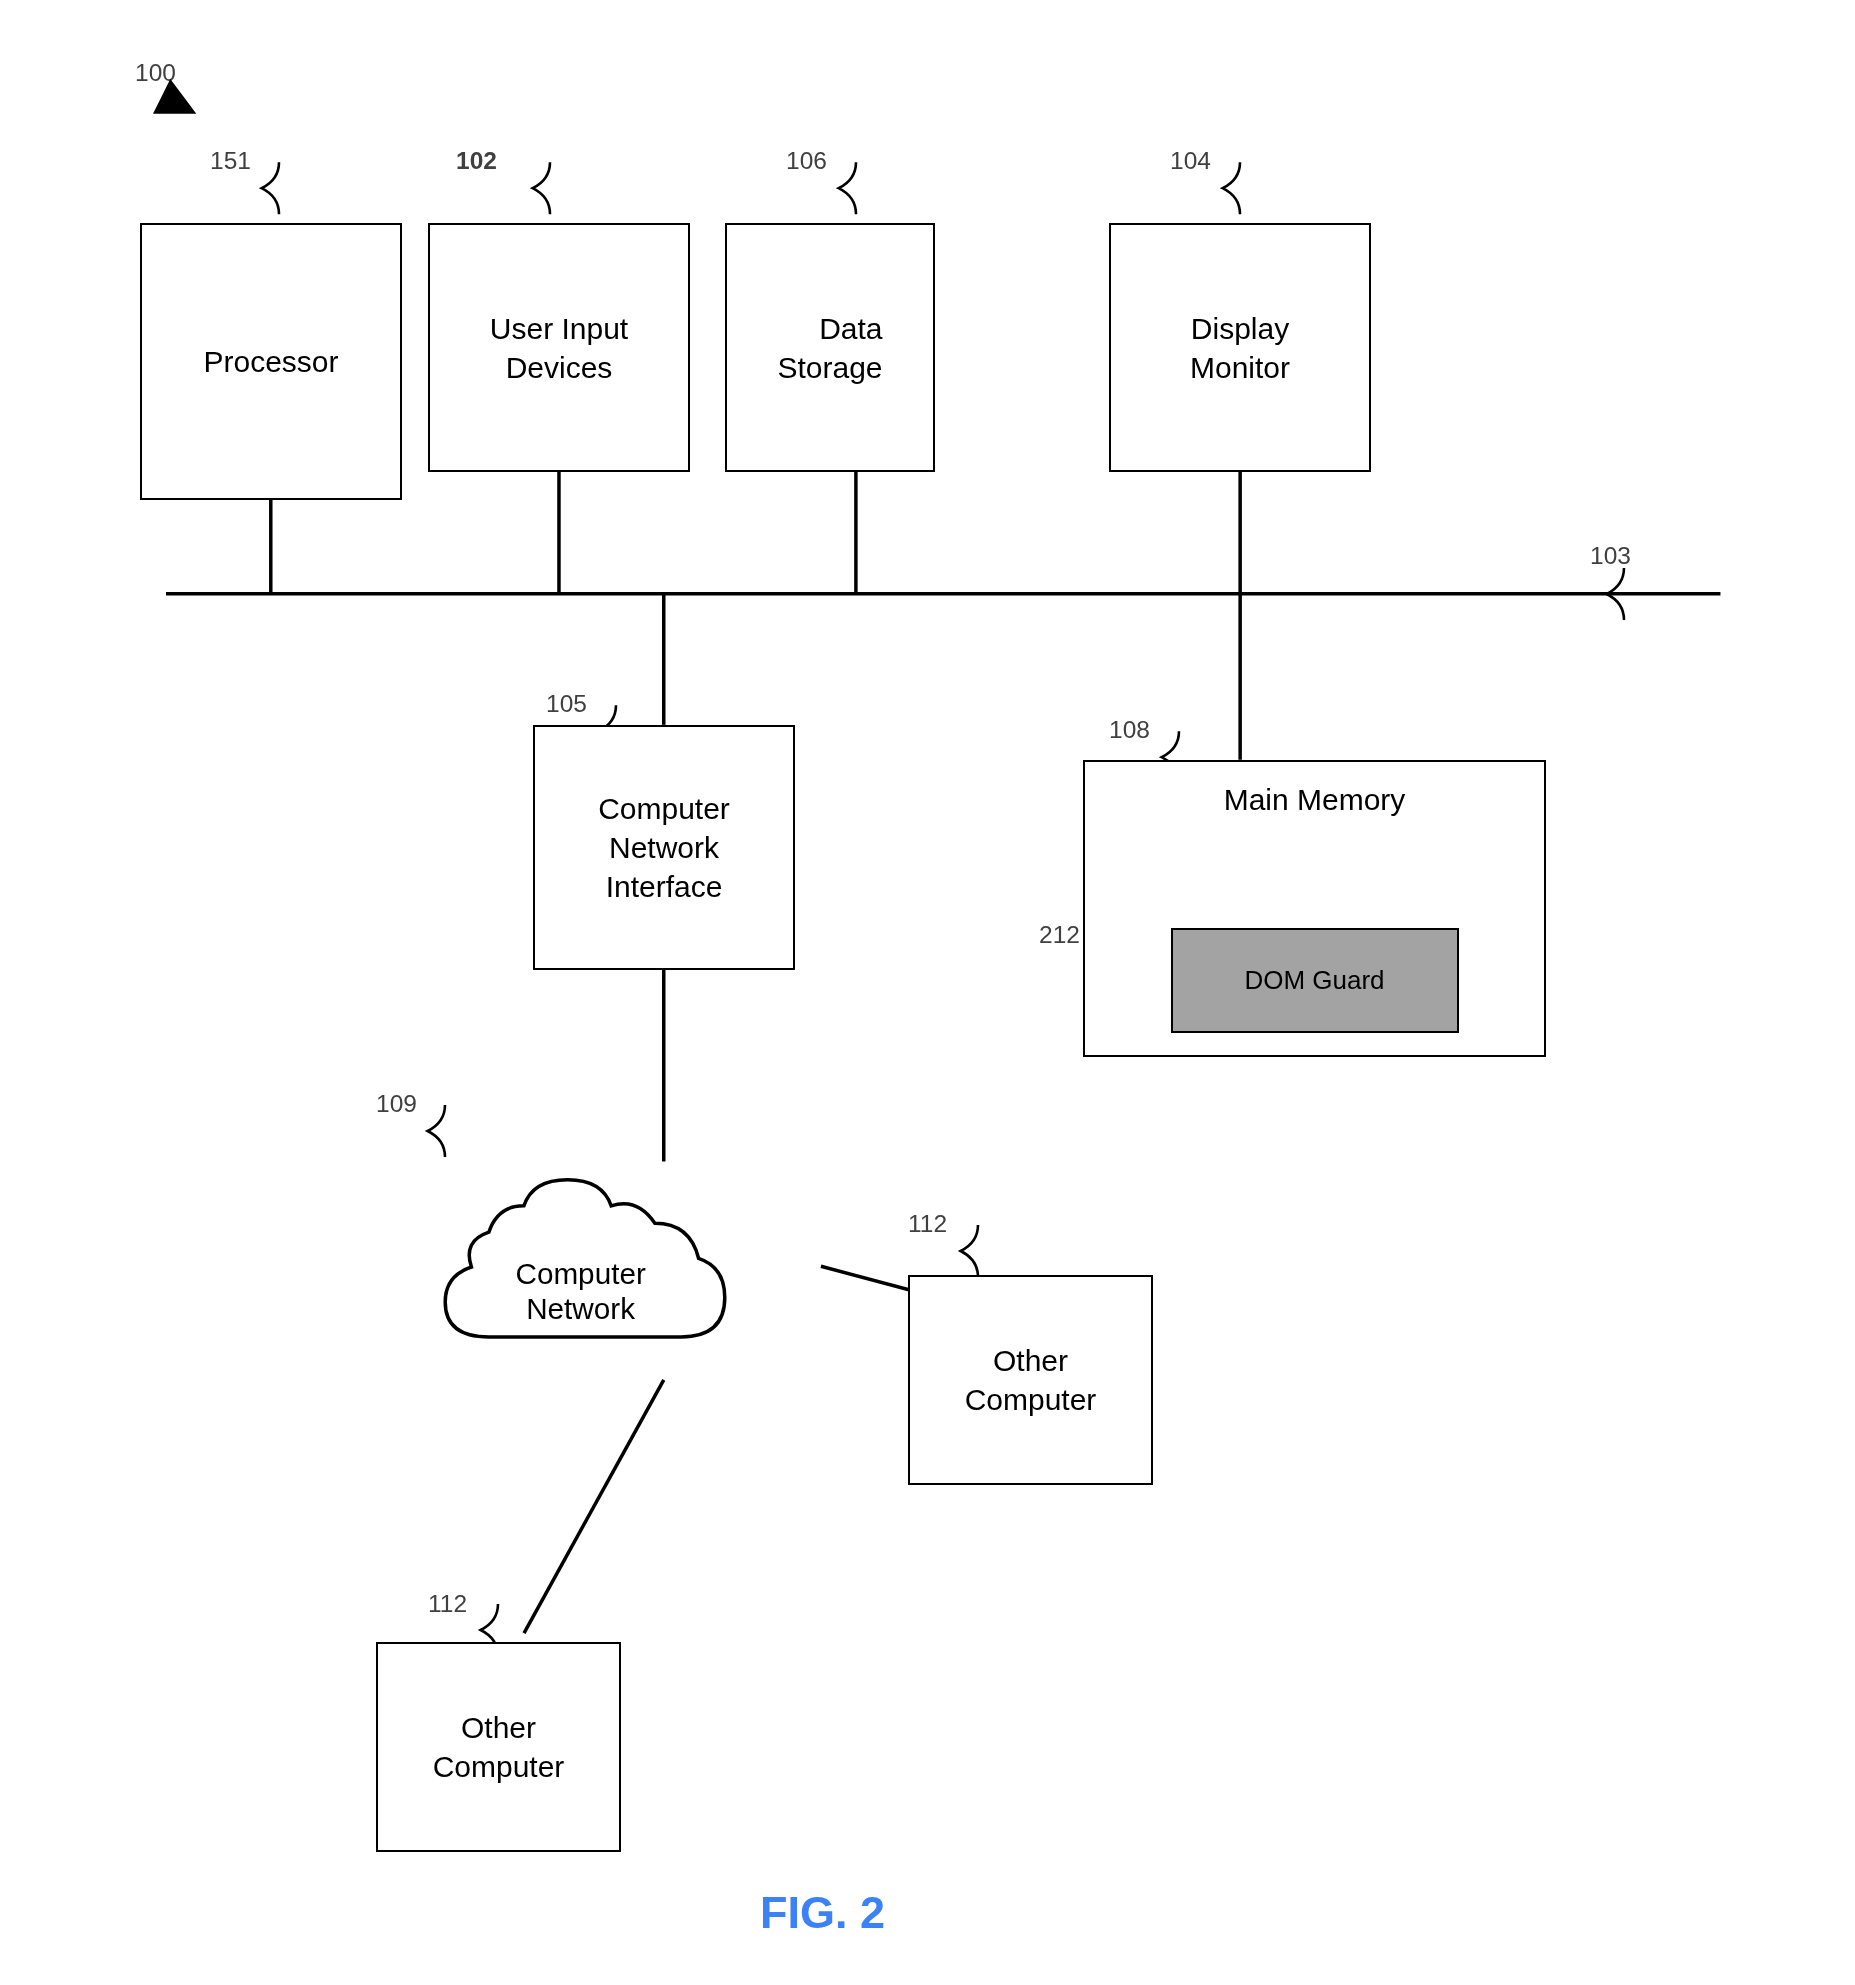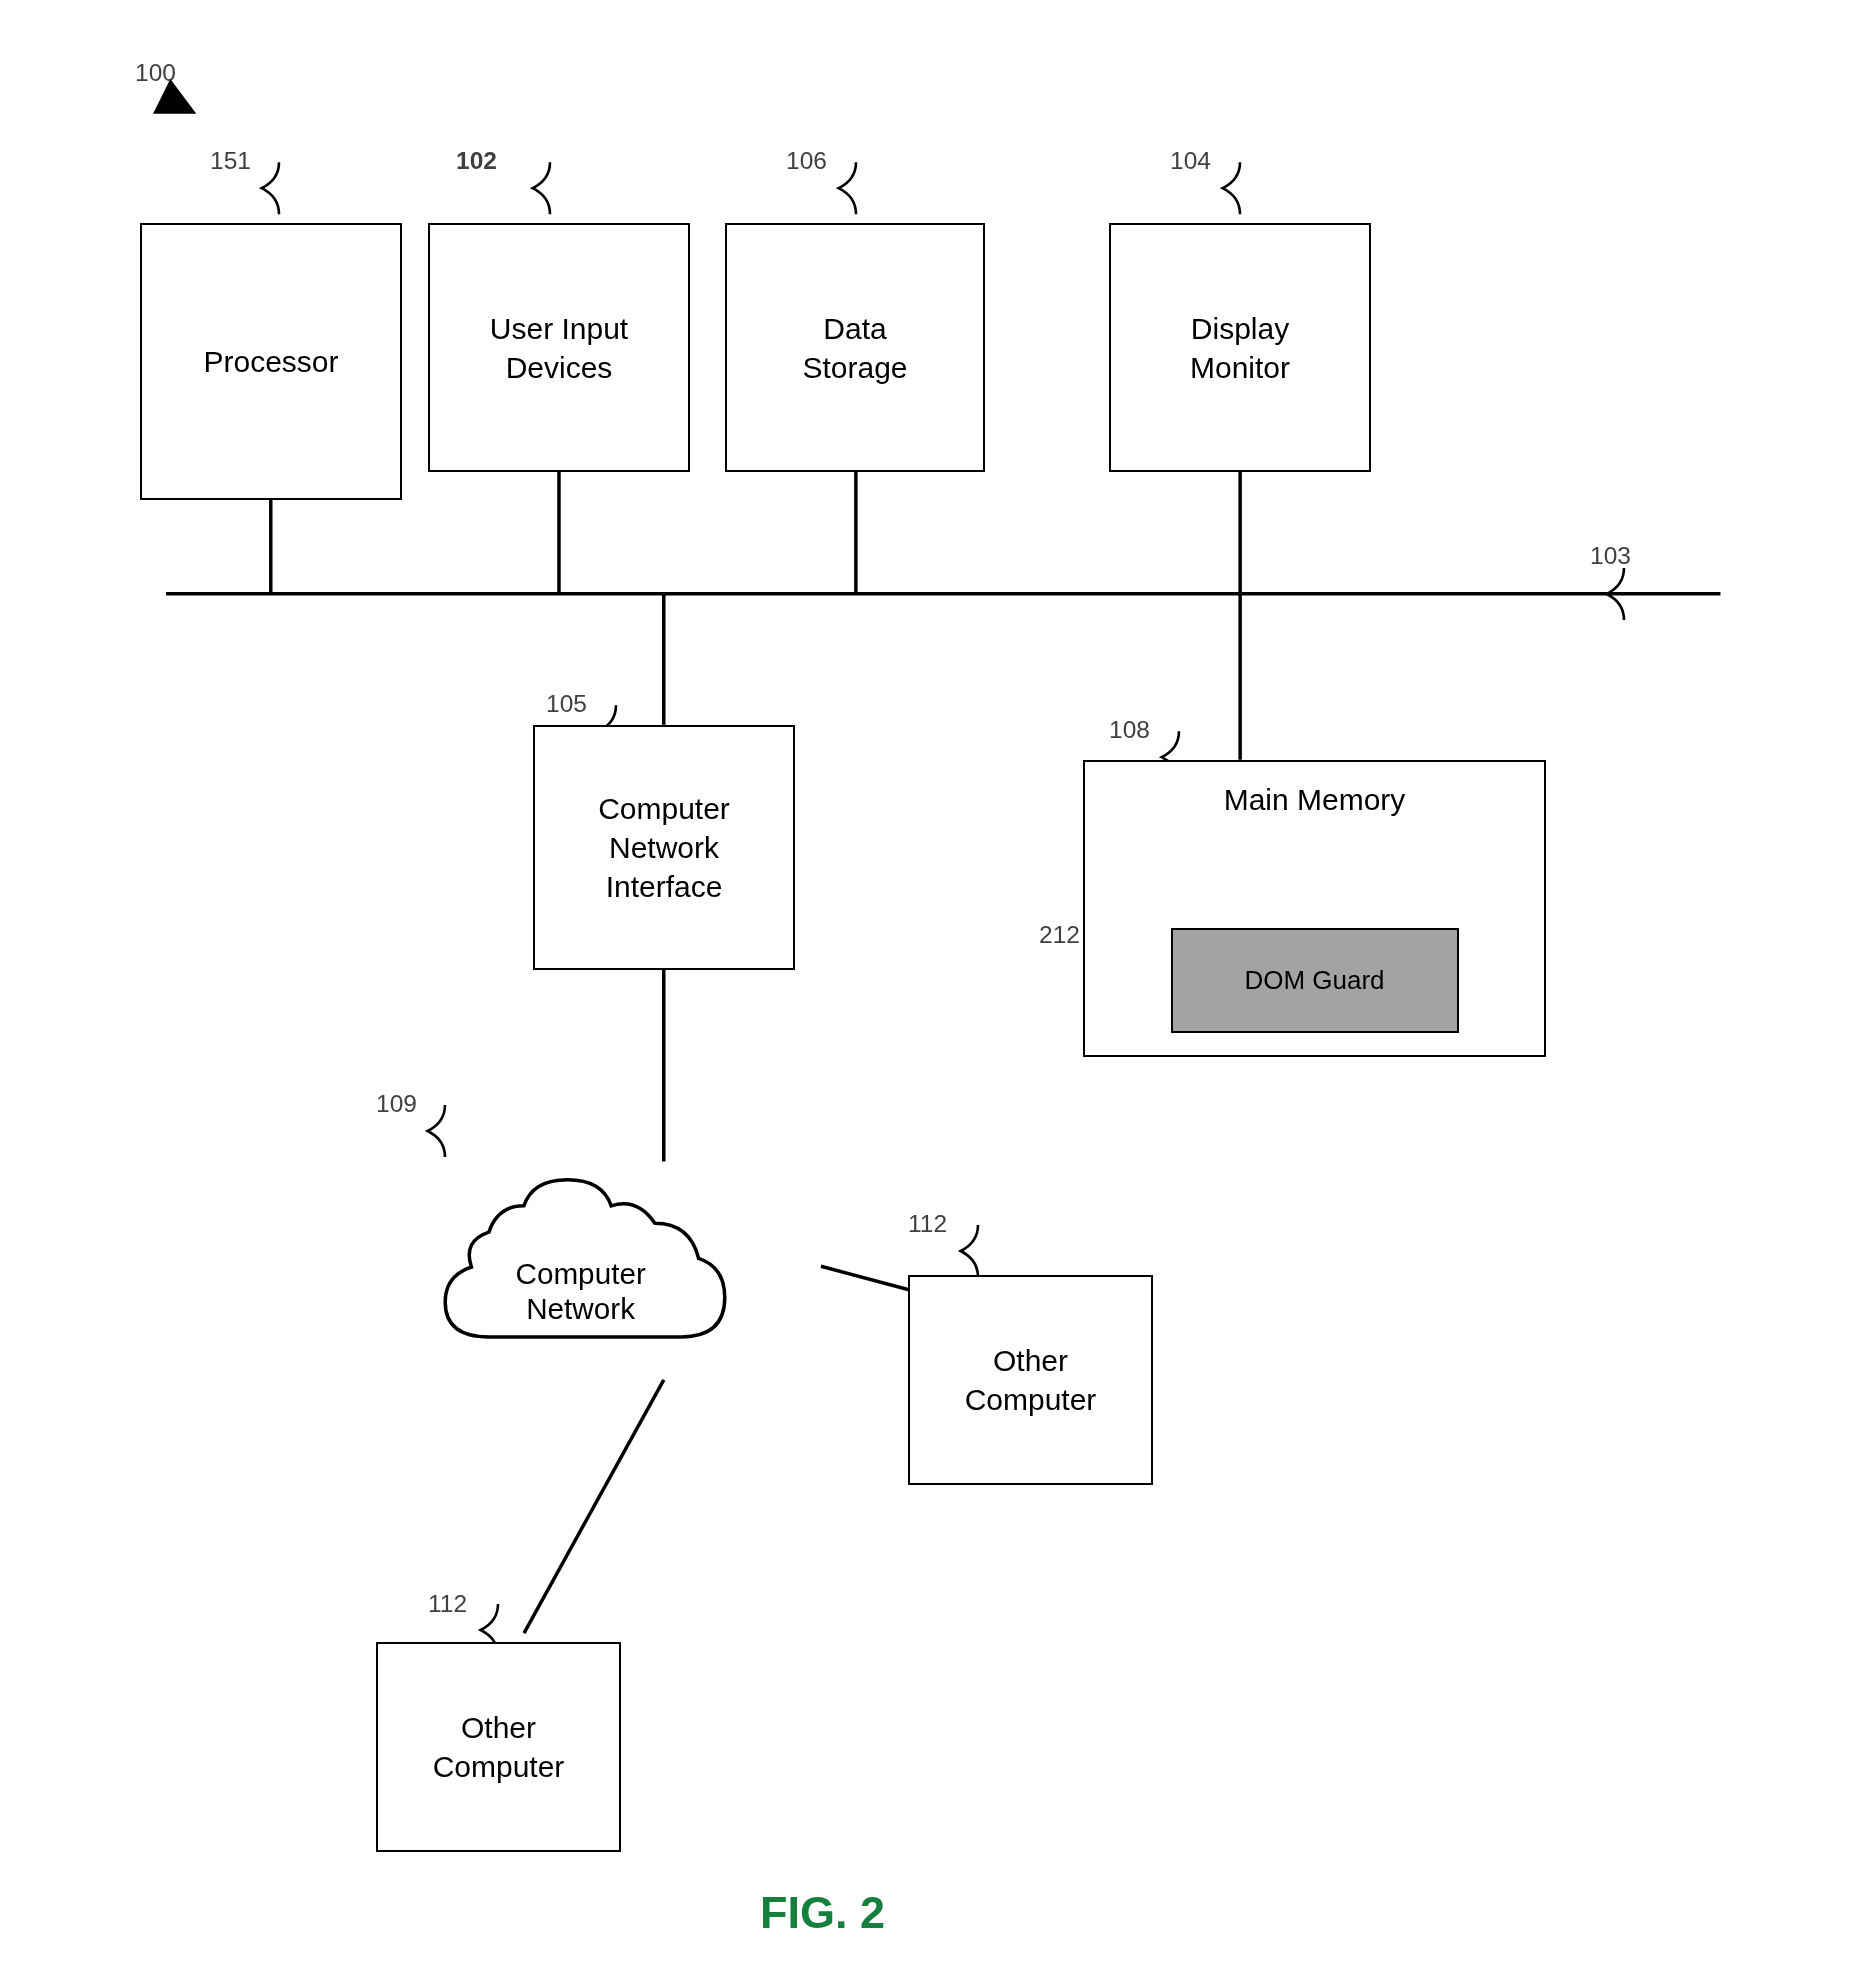--- a/index.html
+++ b/index.html
@@ -54,21 +54,21 @@
       top: 0; left: 0;
       width: 1855px;
       height: 1985px;
       pointer-events: none;
     }
 
     .fig-caption {
       position: absolute;
       font-size: 45px;
       font-weight: bold;
-      color: #15803d;
+      color: #3b82f6;
     }
 
     
     .cloud-container {
       position: absolute;
     }
   </style>
 </head>
 <body>
 
@@ -160,21 +160,21 @@
   </svg>
 
   <div class="box" style="left:140px; top:223px; width:262px; height:277px;">
     <span>Processor</span>
   </div>
 
   <div class="box" style="left:428px; top:223px; width:262px; height:249px;">
     <span>User Input<br>Devices</span>
   </div>
 
-  <div class="box" style="left:725px; top:223px; width:260px; height:249px;">
+  <div class="box" style="left:725px; top:223px; width:210px; height:249px;text-align:right;">
     <span>Data<br>Storage</span>
   </div>
 
   <div class="box" style="left:1109px; top:223px; width:262px; height:249px;">
     <span>Display<br>Monitor</span>
   </div>
 
   <div class="box" style="left:533px; top:725px; width:262px; height:245px;">
     <span>Computer<br>Network<br>Interface</span>
   </div>

